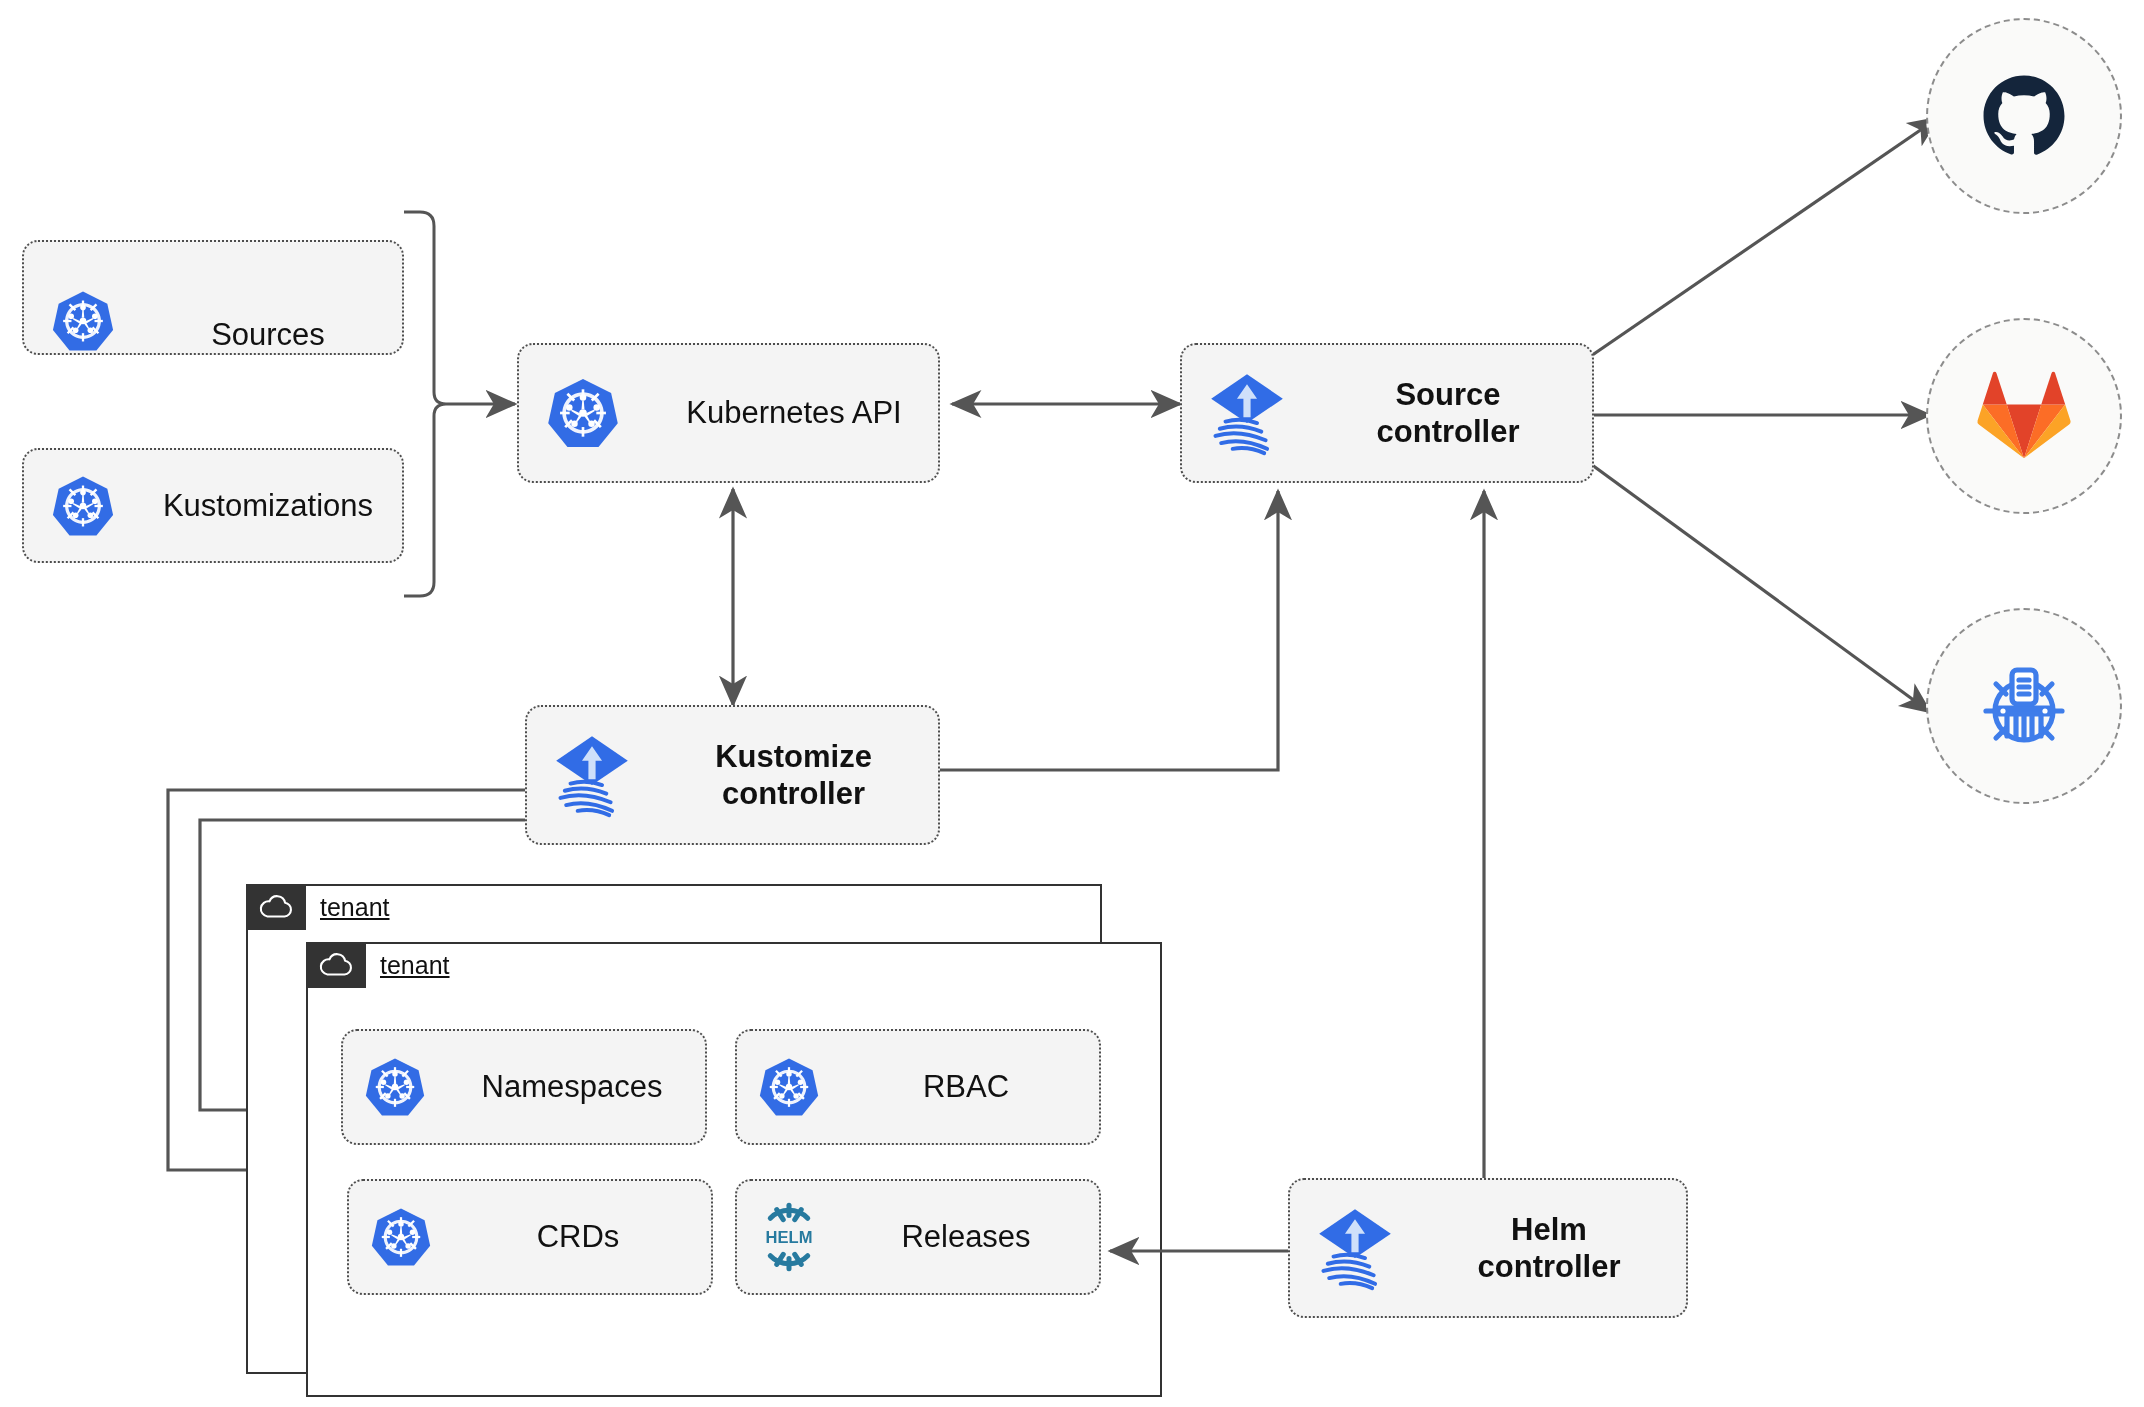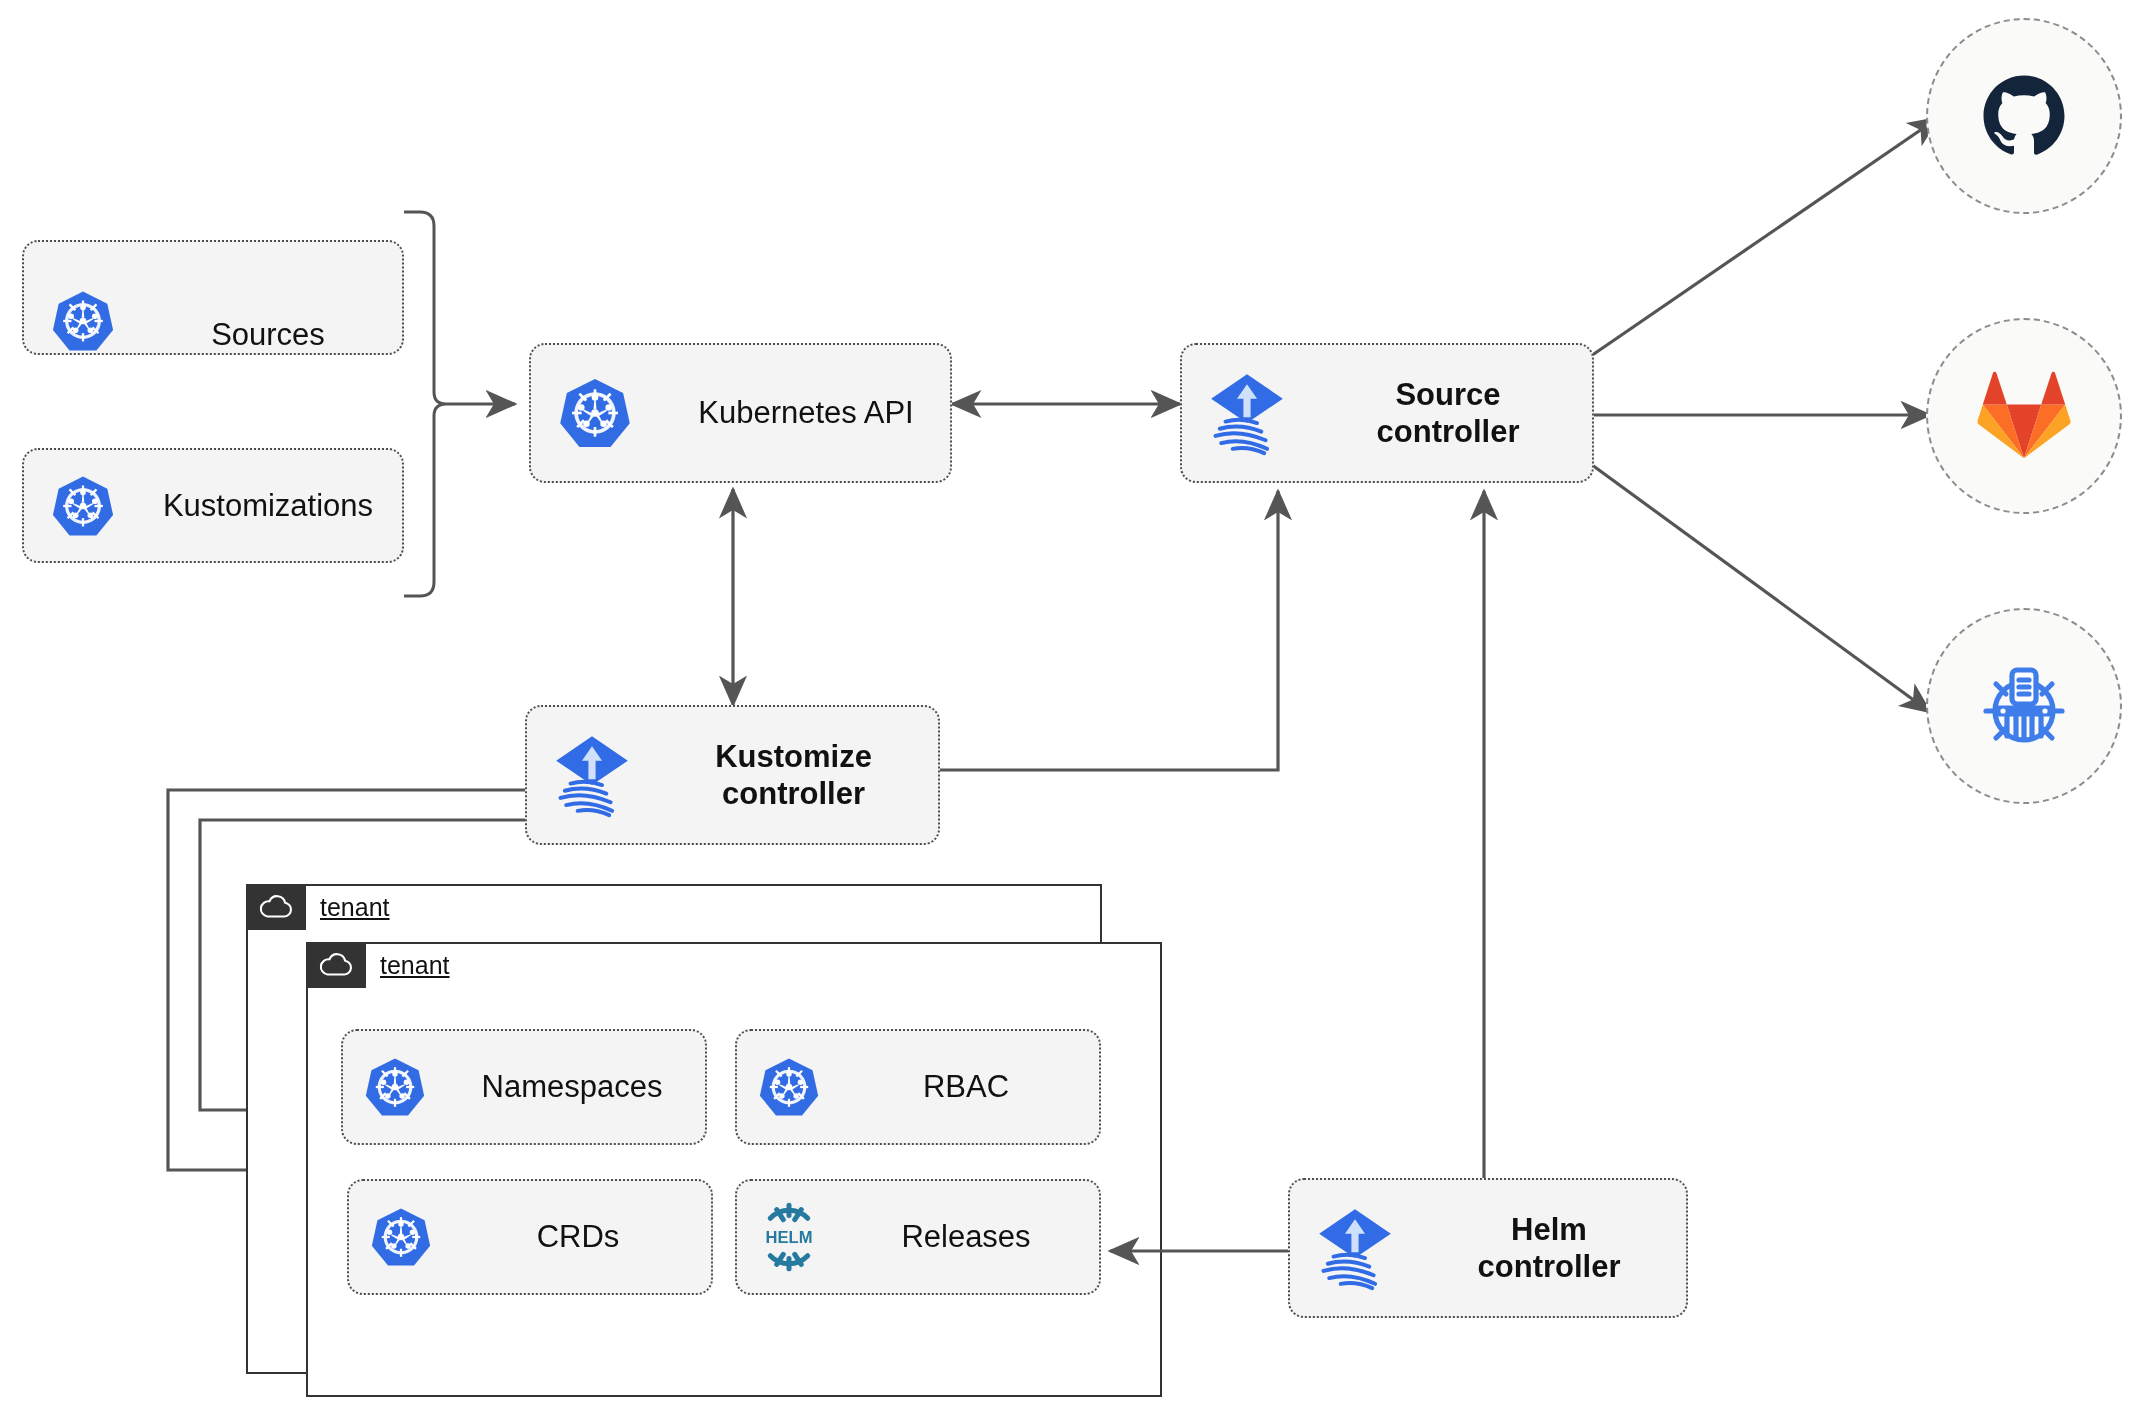--- a/index.html
+++ b/index.html
@@ -189,21 +189,21 @@
           <path d="M65.2 45.4 l0.7 1.9 -10.6 6.6 -1.4-3.7 z"></path>
           <path d="M59.6 61.2 l-1.6 1.2 -7.4-9.6 3.2-2.4 z"></path>
           <path d="M40.4 61.2 l1.6 1.2 7.4-9.6 -3.2-2.4 z"></path>
           <path d="M34.8 45.4 l-0.7 1.9 10.6 6.6 1.4-3.7 z"></path>
         </g>
       </svg>
     </div>
     <div class="lbl">Kustomizations</div>
   </div>
 
-  <div class="node" style="left:529px;top:343px;width:423px;height:140px;gap:11px;">
+  <div class="node" style="left:517px;top:343px;width:423px;height:140px;gap:11px;">
     <div class="ico" style="width:128px;">
       <svg width="74" height="74" viewBox="0 0 100 100" aria-hidden="true">
         <path d="M50 4 L88 23 L97 64 L71 96 L29 96 L3 64 L12 23 Z" fill="#326CE5"></path>
         <g fill="#ffffff">
           <circle cx="50" cy="50" r="5.2"></circle>
           <path d="M48.2 18 h3.6 v13 h-3.6 z"></path>
             <path d="M48.2 69 h3.6 v13 h-3.6 z"></path>
           <path d="M19 48.2 h13 v3.6 h-13 z"></path>
             <path d="M68 48.2 h13 v3.6 h-13 z"></path>
           <path d="M27.6 25.2 l2.6-2.6 9.2 9.2 -2.6 2.6 z"></path>

